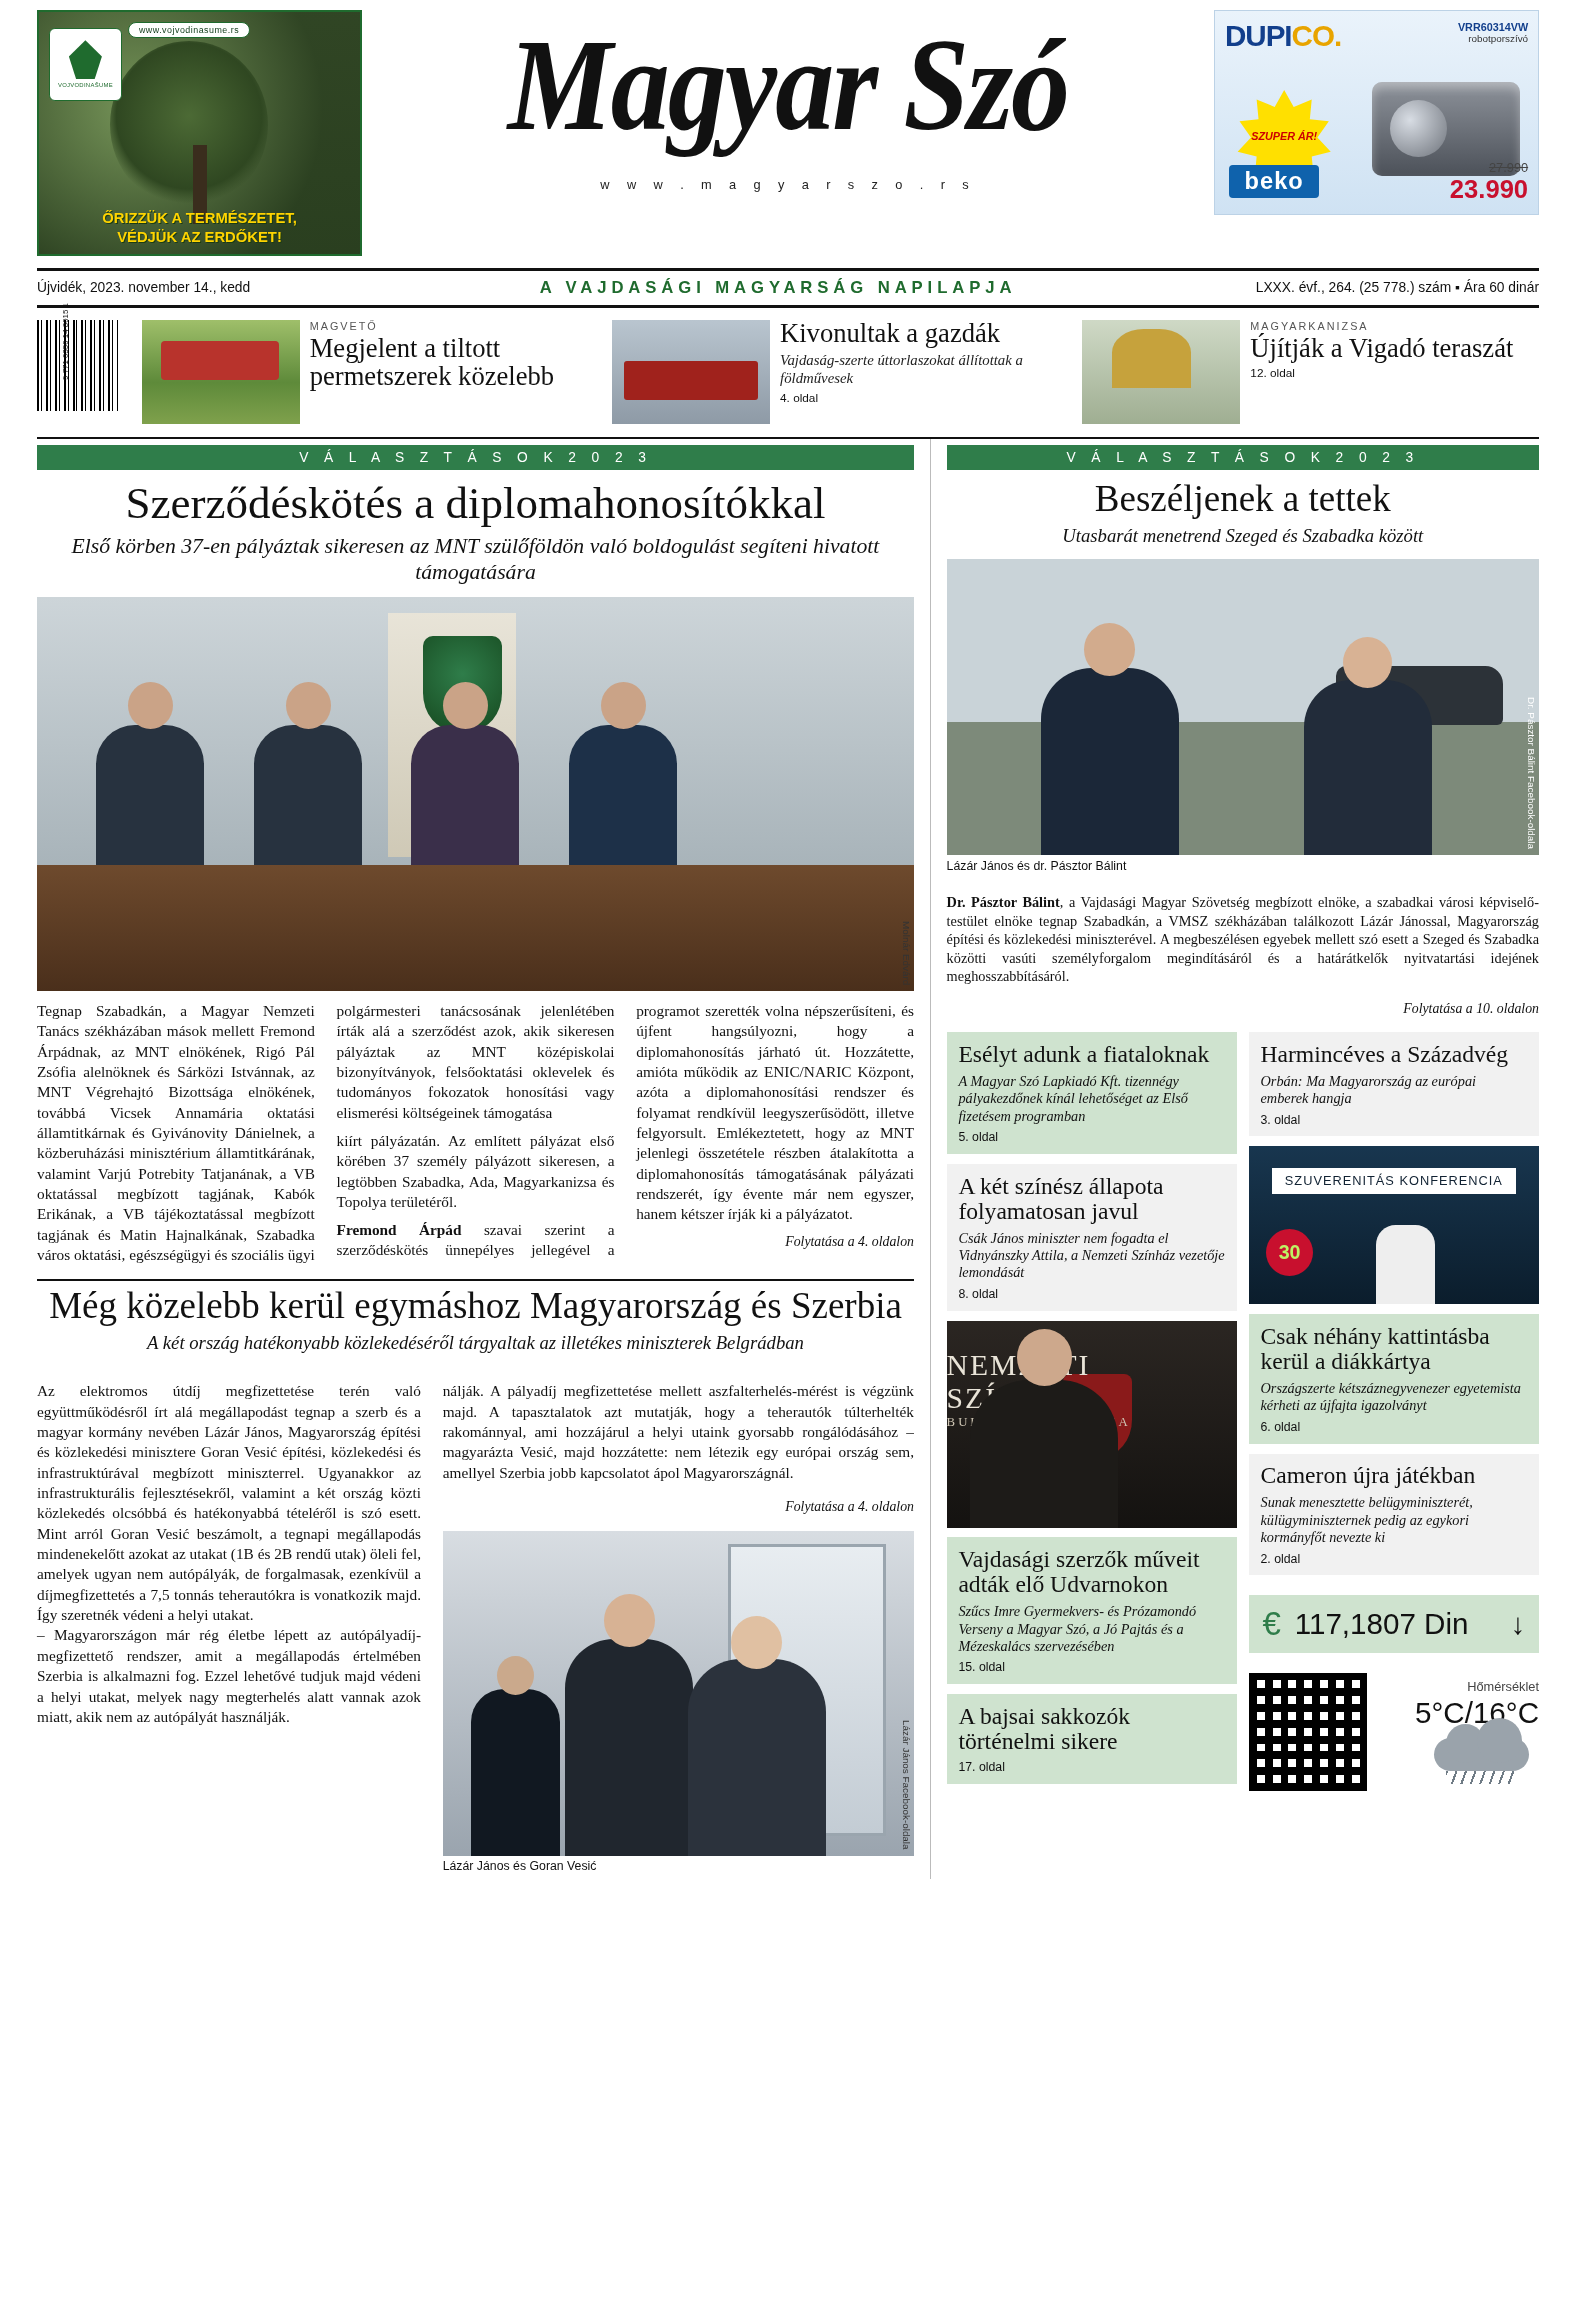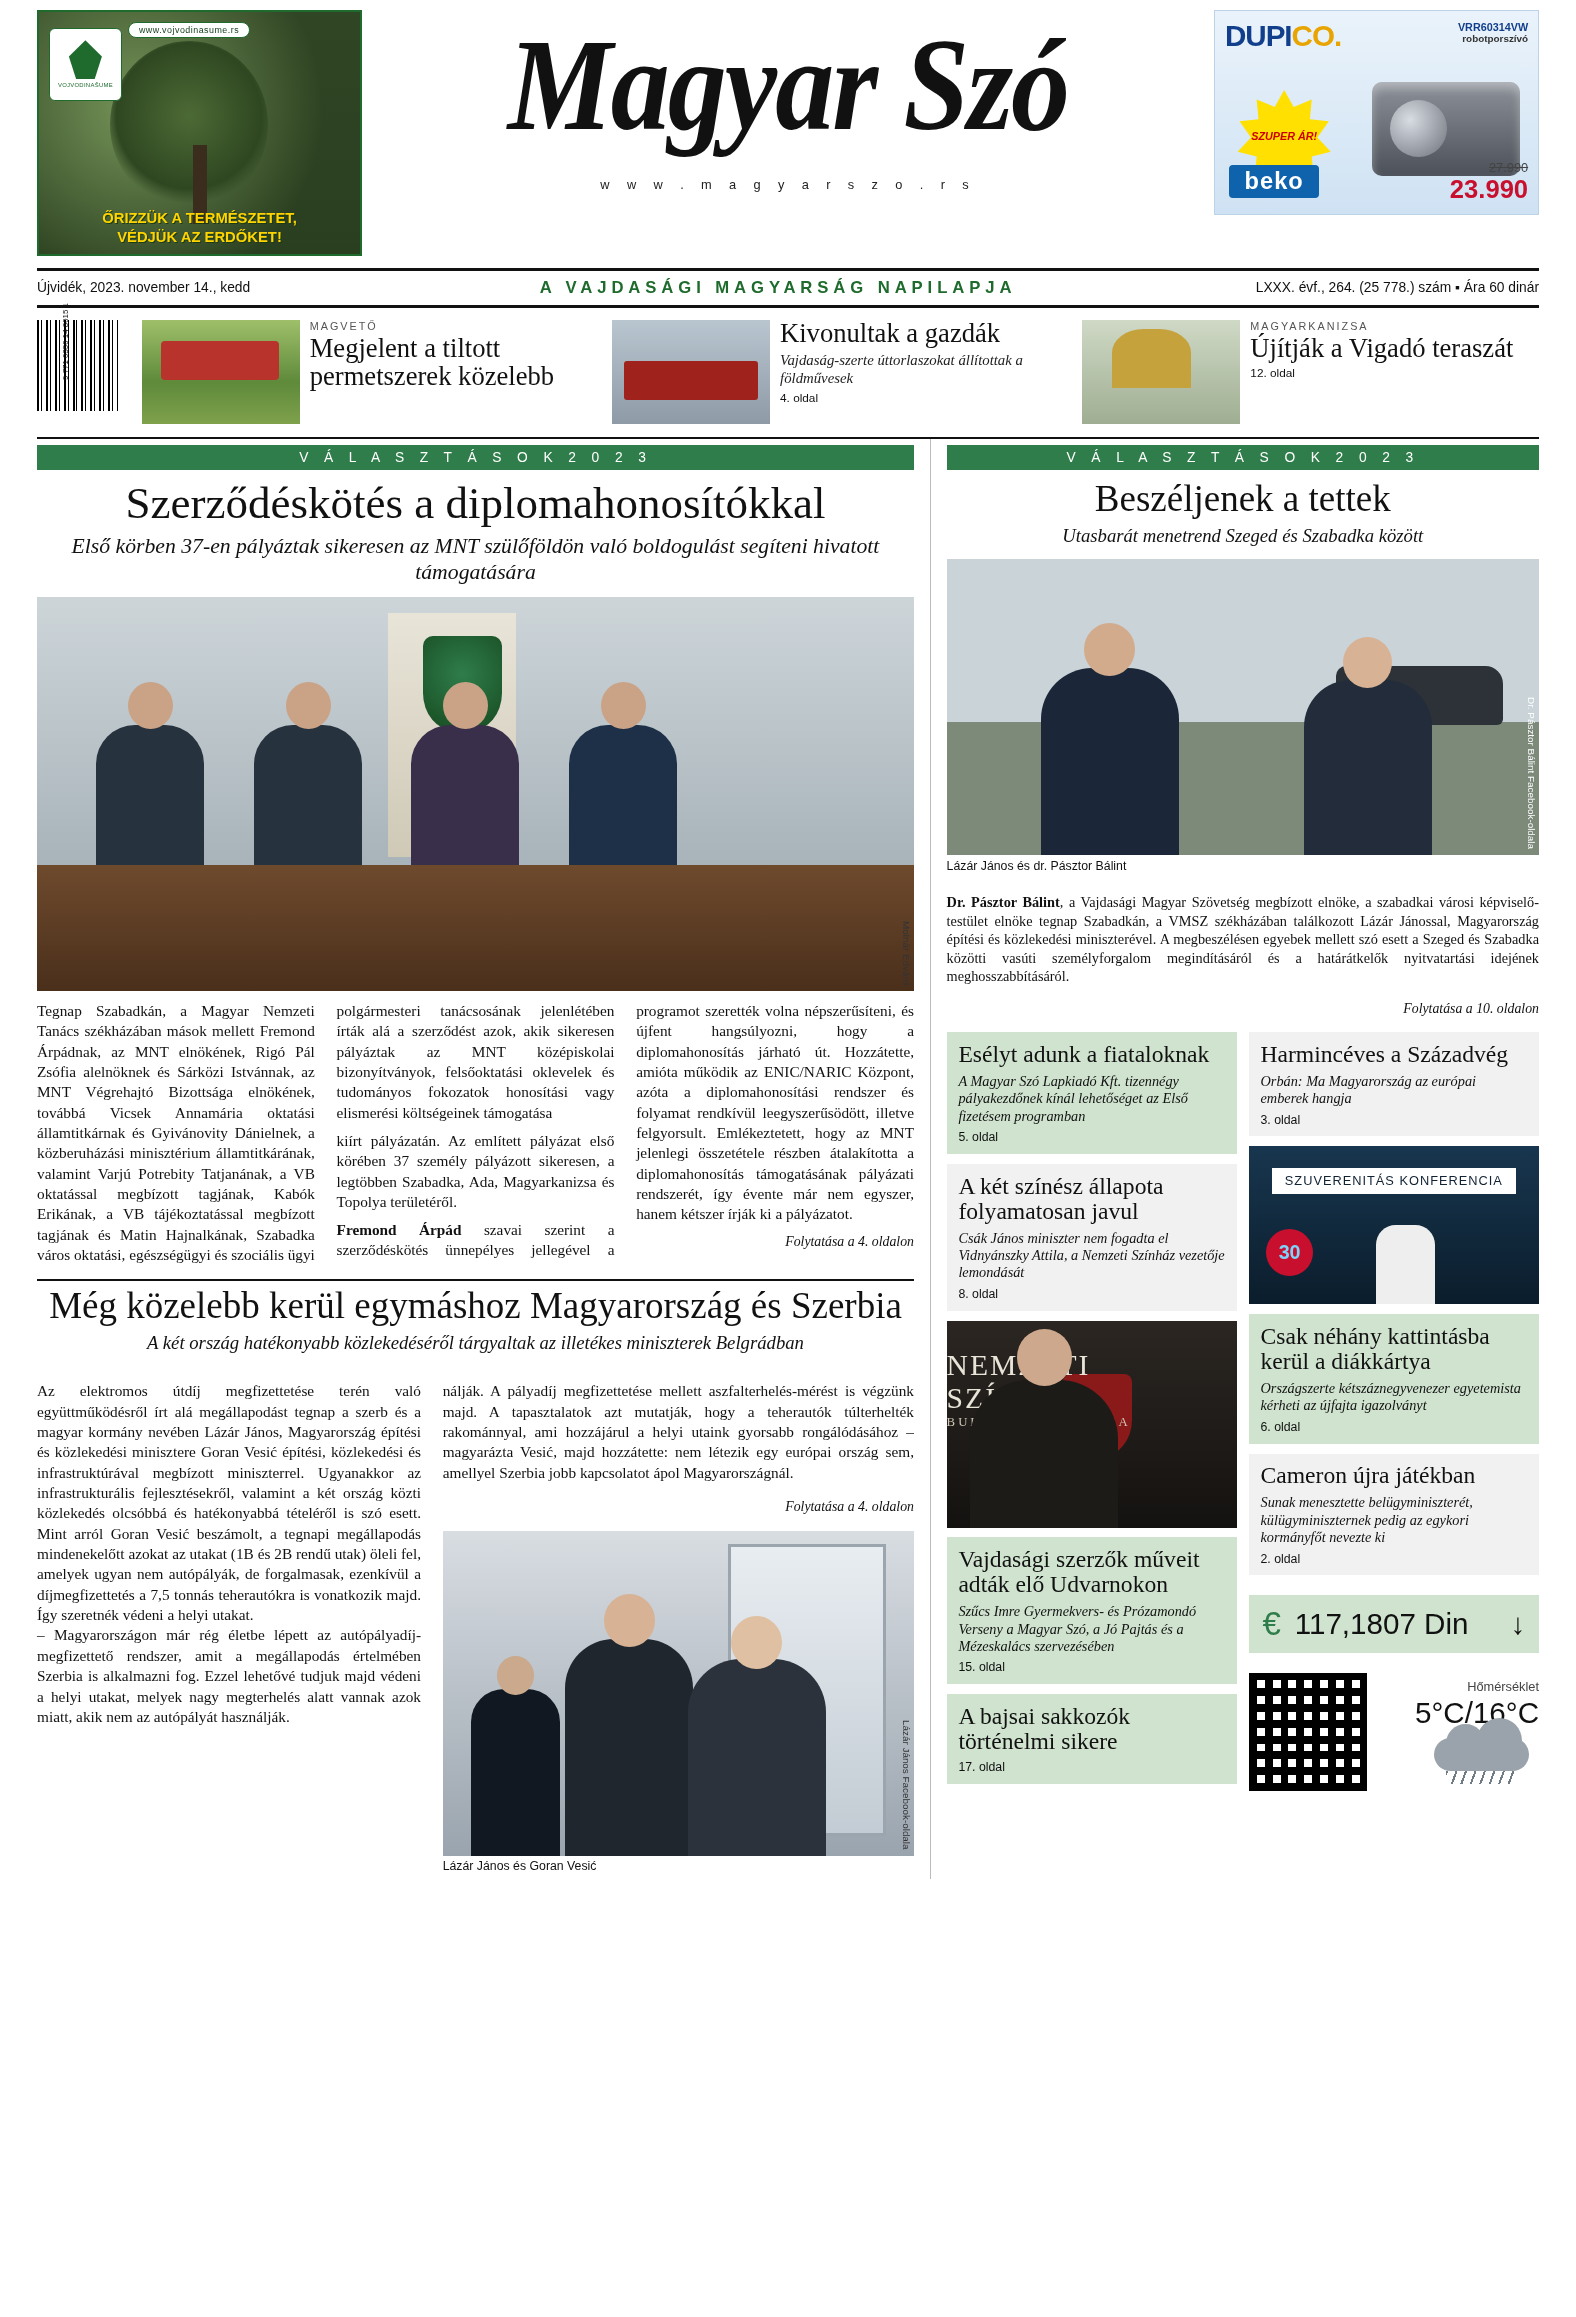--- a/index.html
+++ b/index.html
@@ -71,21 +71,21 @@
   }
   .ad-right .brand {
     position:absolute; top:7.9px; left:9.9px; font-family:"Liberation Sans", sans-serif;
     font-weight:bold; font-size:29.6px; color:#123f8c; letter-spacing:-1px;
   }
   .ad-right .brand small { color:#e8a400; font-size:29.6px; }
   .ad-right .model {
     position:absolute; top:9.9px; right:9.9px; text-align:right;
     font-family:"Liberation Sans", sans-serif; font-size:10.8px; color:#123f8c; font-weight:bold;
   }
-  .ad-right .model .sub { font-weight:bold; font-size:9.9px; color:#333; }
+  .ad-right .model .sub { font-weight:normal; font-size:9.9px; color:#333; }
   .ad-right .robot {
     position:absolute; right:17.7px; top:71px; width:148px; height:94px;
     background:linear-gradient(#8d929a,#4c5159); border-radius:9.9px;
     box-shadow:inset 0 5.9px 9.9px rgba(255,255,255,.35);
   }
   .ad-right .robot:after{
     content:""; position:absolute; left:17.7px; top:17.7px; width:57px; height:57px;
     border-radius:50%; background:radial-gradient(circle at 35% 35%, #d8dde4, #6d727a);
   }
   .ad-right .starburst {
@@ -197,21 +197,21 @@
   .sb-col { flex:1; display:flex; flex-direction:column; gap:9.9px; }
   .box { padding:9.9px 11.8px; }
   .box.green { background:#cfe3cf; }
   .box.plain { background:#f1f1f1; }
   .box h4 { margin:0 0 5.9px; font-size:23.6px; font-weight:normal; line-height:1.06; }
   .box .it { font-style:italic; font-size:14.3px; line-height:1.22; }
   .box .pg { font-family:"Liberation Sans", sans-serif; font-size:12.3px; margin-top:4.9px; }
   .box-photo { width:100%; height:158px; background:linear-gradient(#18364f,#0b1d2c); position:relative; overflow:hidden; }
   .box-photo .banner { position:absolute; left:8%; top:14%; width:84%; height:25.6px; background:#fff; color:#123; font-family:"Liberation Sans", sans-serif; font-size:12.8px; text-align:center; line-height:25.6px; letter-spacing:1px; }
   .box-photo .spk { position:absolute; left:44%; bottom:0; width:59px; height:79px; background:#eee; border-radius:19.7px 19.7px 0 0; }
-  .box-photo .logo30 { position:absolute; left:6%; bottom:18%; width:47px; height:47px; border-radius:50%; background:#c8102e; color:#7dd3fc; font-family:"Liberation Sans", sans-serif; font-weight:bold; font-size:19.7px; text-align:center; line-height:47px; }
+  .box-photo .logo30 { position:absolute; left:6%; bottom:18%; width:47px; height:47px; border-radius:50%; background:#c8102e; color:#bef264; font-family:"Liberation Sans", sans-serif; font-weight:bold; font-size:19.7px; text-align:center; line-height:47px; }
 
   .photo-theatre { width:100%; height:207px; position:relative; overflow:hidden; background:linear-gradient(#2b2622,#141210); }
   .photo-theatre .sign { position:absolute; right:6%; top:14%; font-family:"Liberation Serif", serif; font-size:29.6px; color:#e9e4d8; letter-spacing:2px; }
   .photo-theatre .sign small{ display:block; font-size:12.8px; letter-spacing:3px; color:#cfc6b4; }
   .photo-theatre .man { position:absolute; left:8%; bottom:0; width:148px; height:148px; background:#1d1b18; border-radius:59px 59px 0 0; }
   .photo-theatre .man:after{content:"";position:absolute;left:47px;top:-51px;width:55px;height:57px;border-radius:50%;background:#cda88c;}
   .photo-theatre .crest2{position:absolute;left:40%;top:26%;width:69px;height:83px;background:#8a1a1a;border-radius:7.9px 7.9px 45% 45%;}
 
   
   .photo-bottom { width:100%; height:325px; position:relative; overflow:hidden; background:linear-gradient(#d8dde2,#9aa4ae); }

